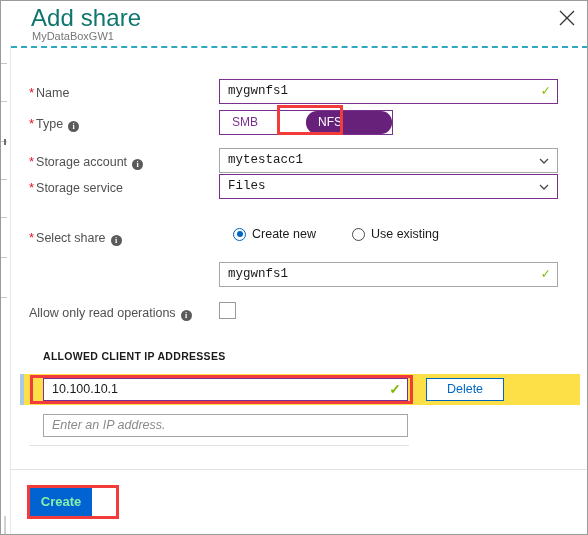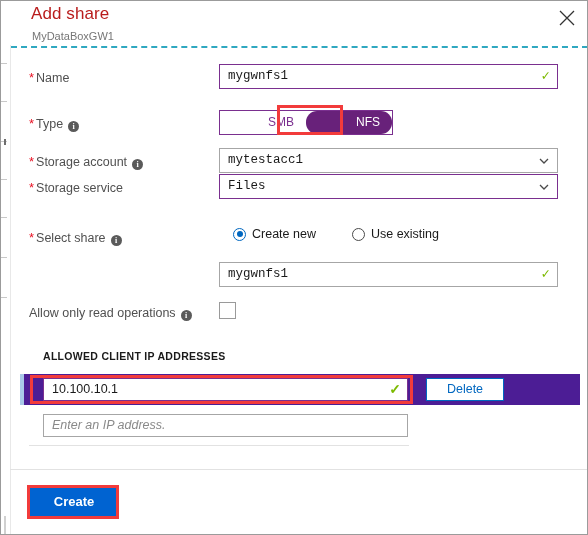--- a/index.html
+++ b/index.html
@@ -45,22 +45,22 @@
   .titlebar {
     position: absolute;
     left: 9px; top: 0;
     width: 578px;
     height: 44px;
     background: #ffffff;
   }
   .title {
     position: absolute;
     left: 21px; top: 3px;
-    font-size: 17px;
-    color: #b91c1c;
+    font-size: 24px;
+    color: #0f766e;
     font-weight: 400;
     letter-spacing: 0.1px;
     white-space: nowrap;
   }
   .subtitle {
     position: absolute;
     left: 22px; top: 29px;
     font-size: 11px;
     color: #767676;
     white-space: nowrap;
@@ -162,21 +162,21 @@
     height: 25px;
     display: flex;
     box-sizing: border-box;
     border: 1px solid #7a2f8f;
   }
   .toggle .seg {
     min-width: 62px;
     padding: 0 12px;
     height: 23px;
     line-height: 23px;
-    text-align: right;
+    text-align: left;
     font-size: 12px;
     color: #7a2f8f;
     background: #ffffff;
     cursor: pointer;
     white-space: nowrap;
   }
   .toggle .seg.active {
     background: #68217a;
     color: #ffffff;
     border-radius: 11px;
@@ -236,21 +236,21 @@
     font-weight: bold;
     color: #1a1a1a;
     letter-spacing: 0.3px;
     white-space: nowrap;
   }
   .ip-row {
     position: absolute;
     left: 19px;
     width: 560px;
     height: 31px;
-    background: #4c1d95;
+    background: #fde047;
   }
   .ip-row .accent {
     position: absolute;
     left: 0; top: 0;
     width: 4px; height: 31px;
     background: #a9c9e8;
   }
   .ip-input {
     position: absolute;
     left: 23px; top: 4px;
@@ -295,23 +295,23 @@
     font-style: italic;
   }
   .hr {
     position: absolute;
     height: 0;
     border-top: 1px solid #e2e2e2;
   }
   
   .create-btn {
     position: absolute;
-    width: 88px; height: 28px;
+    width: 62px; height: 28px;
     background: #0063d1;
-    color: #ffffff;
+    color: #86efac;
     font-size: 13px;
     font-weight: bold;
     line-height: 28px;
     text-align: center;
     cursor: pointer;
   }
   
   .hl {
     position: absolute;
     border: 3px solid #f23b3b;
@@ -342,21 +342,21 @@
     <div class="close-icon">
       <svg viewBox="0 0 22 22" width="22" height="22">
         <path d="M4 4 L18 18 M18 4 L4 18" stroke="#333333" stroke-width="1.3" fill="none"></path>
       </svg>
     </div>
   </div>
   <div class="dash-divider"></div>
 
   <div class="form">
 
-    <div class="row" style="top:12px;text-align:center;">
+    <div class="row" style="top:27px;text-align:center;">
       <div class="label">
         <span class="req">*</span><span>Name</span>
       </div>
       <div class="ctrl purple">
         <div class="val">mygwnfs1</div>
         <div class="check-ok">✓</div>
       </div>
     </div>
 
     <div class="row" style="top:58px;">

